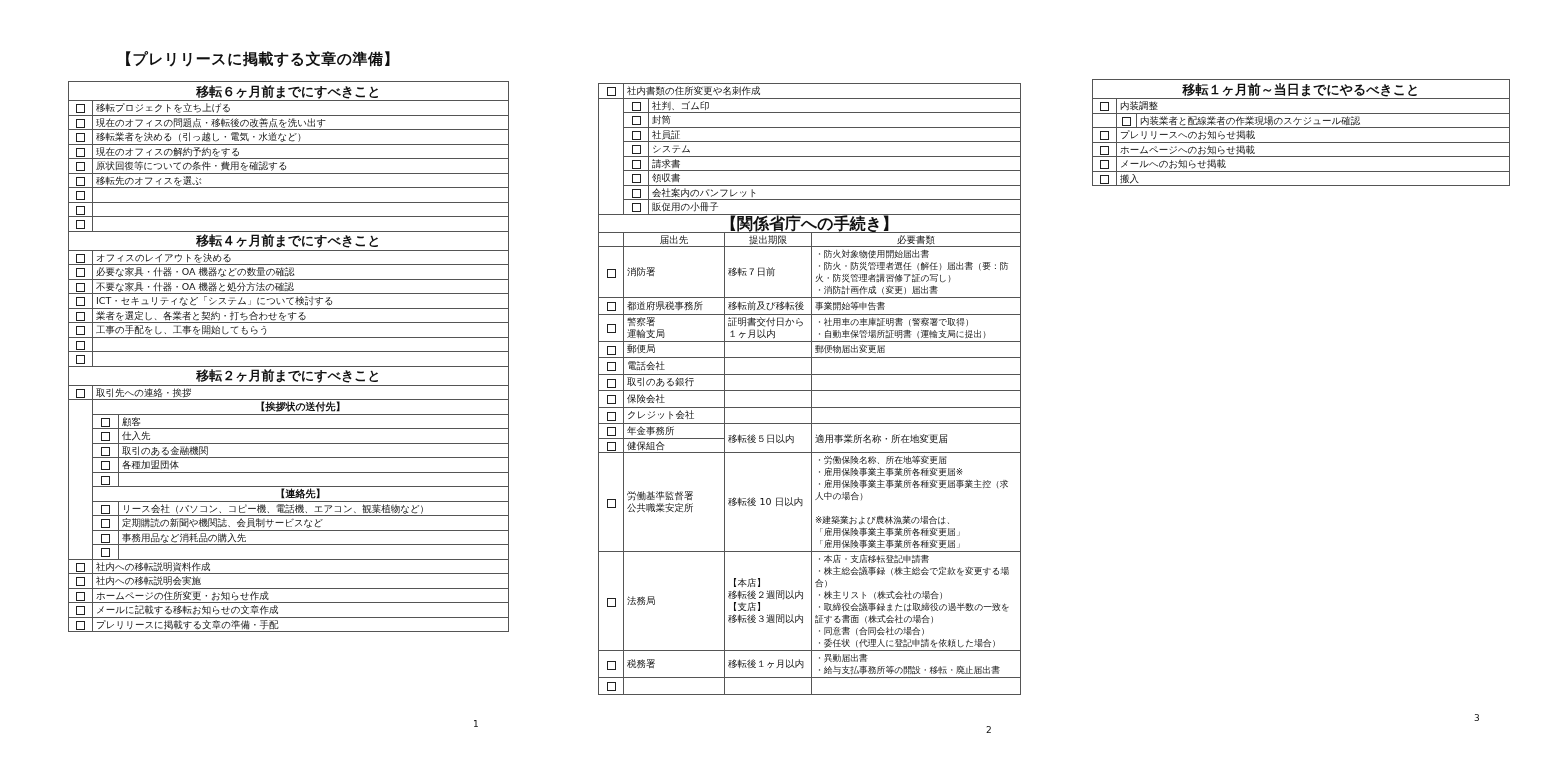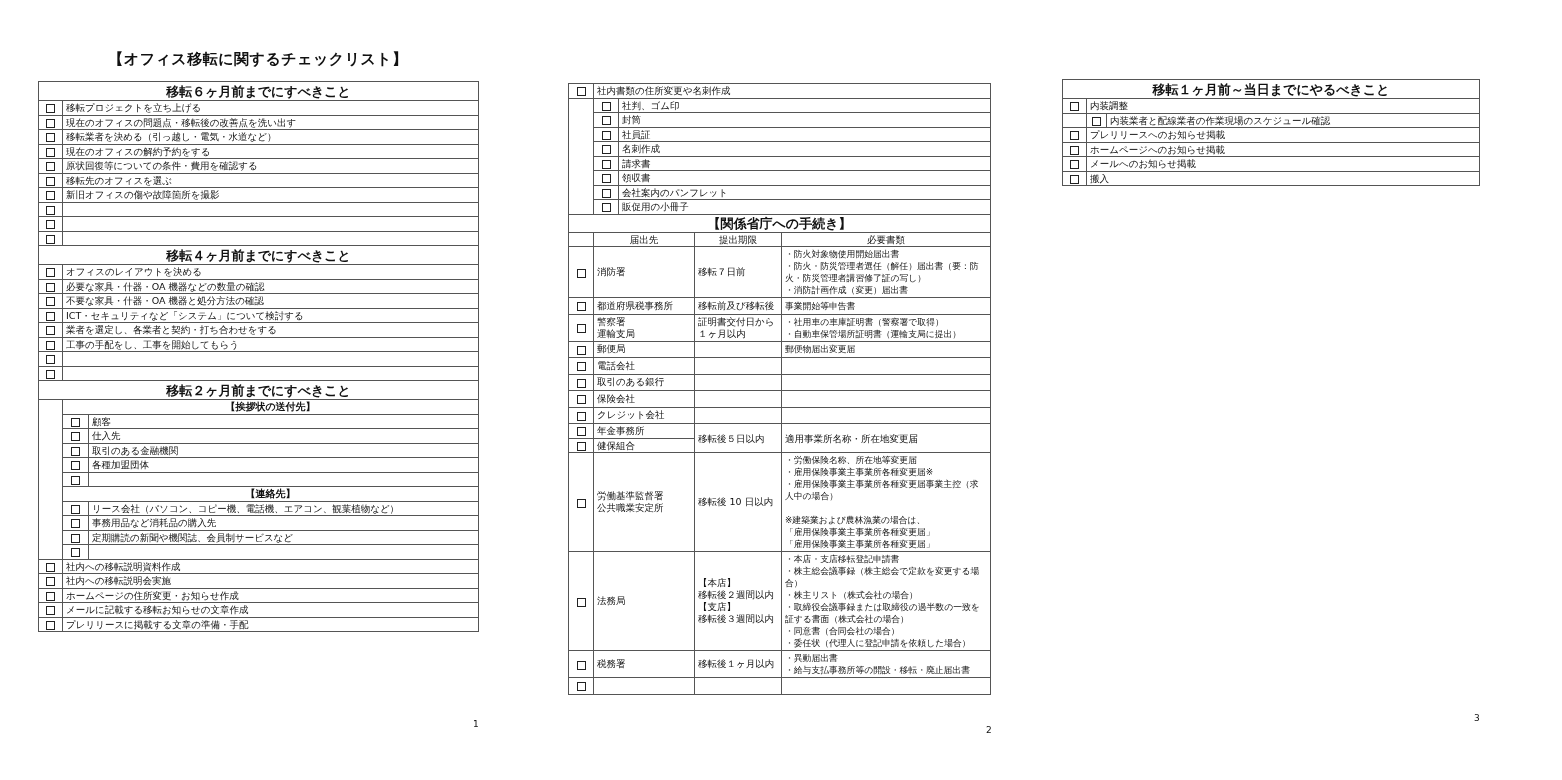--- a/index.html
+++ b/index.html
@@ -1,39 +1,39 @@
 <!DOCTYPE html>
 <html><head>
 <meta charset="utf-8">
 <style>
   html, body { margin:0; padding:0; background:#ffffff; }
   body { width:1562px; height:780px; position:relative; overflow:hidden;
          font-family:"DejaVu Sans", "Liberation Sans", sans-serif; color:#111; }
-  .page { position:absolute; }
+  .page { position:absolute;margin-left:30px; }
   .doc-title { position:absolute; left:38px; top:50px; width:440px; text-align:center;
                font-size:15px; font-weight:bold; letter-spacing:0.5px; }
   table { border-collapse:collapse; table-layout:fixed; }
   td { border:1px solid #555; font-size:9.5px; padding:0 3px; height:13.5px; line-height:13px;
        overflow:hidden; white-space:nowrap; vertical-align:middle; }
   td.cb { text-align:center; width:18px; padding:0; }
   .box { display:inline-block; width:7px; height:7px; border:1px solid #222; vertical-align:middle; }
   tr.sec td { font-size:13px; font-weight:bold; text-align:center; height:18px; }
   tr.sub td.subtitle { font-size:10px; font-weight:bold; text-align:center; }
   td.blank { border-top:none; border-bottom:none; }
   .p1 { left:38px; top:81px; width:441px; }
   .p2 { left:568px; top:83px; width:423px;padding-left:12px; }
   .p3 { left:1062px; top:79px; width:418px; }
   .p2 td.wrap { white-space:normal; line-height:12px; padding:1px 3px; }
   .pgnum { position:absolute; font-size:9px; }
   .hdr td { text-align:center; }
 </style>
 </head>
 <body>
 
-<div class="doc-title">【オフィス移転に関するチェックリスト】</div>
+<div class="doc-title">【プレリリースに掲載する文章の準備】</div>
 
 <table class="page p1">
   <colgroup>
       <col style="width:24px">
       <col style="width:26px">
       <col>
     </colgroup>
   <tbody id="p1body">
       <tr class="sec">
         <td colspan="3">移転６ヶ月前までにすべきこと</td>
@@ -57,24 +57,20 @@
       <tr>
         <td class="cb"><span class="box"></span></td>
         <td colspan="2">原状回復等についての条件・費用を確認する</td>
       </tr>
       <tr>
         <td class="cb"><span class="box"></span></td>
         <td colspan="2">移転先のオフィスを選ぶ</td>
       </tr>
       <tr>
         <td class="cb"><span class="box"></span></td>
-        <td colspan="2">新旧オフィスの傷や故障箇所を撮影</td>
-      </tr>
-      <tr>
-        <td class="cb"><span class="box"></span></td>
         <td colspan="2"></td>
       </tr>
       <tr>
         <td class="cb"><span class="box"></span></td>
         <td colspan="2"></td>
       </tr>
       <tr>
         <td class="cb"><span class="box"></span></td>
         <td colspan="2"></td>
       </tr>
@@ -109,20 +105,24 @@
         <td class="cb"><span class="box"></span></td>
         <td colspan="2"></td>
       </tr>
       <tr>
         <td class="cb"><span class="box"></span></td>
         <td colspan="2"></td>
       </tr>
       <tr class="sec">
         <td colspan="3">移転２ヶ月前までにすべきこと</td>
       </tr>
+      <tr>
+        <td class="cb"><span class="box"></span></td>
+        <td colspan="2">取引先への連絡・挨拶</td>
+      </tr>
       <tr class="sub">
         <td class="blank"></td>
         <td colspan="2" class="subtitle">【挨拶状の送付先】</td>
       </tr>
       <tr>
         <td class="blank"></td>
         <td class="cb"><span class="box"></span></td>
         <td>顧客</td>
       </tr>
       <tr>
@@ -150,26 +150,26 @@
         <td colspan="2" class="subtitle">【連絡先】</td>
       </tr>
       <tr>
         <td class="blank"></td>
         <td class="cb"><span class="box"></span></td>
         <td>リース会社（パソコン、コピー機、電話機、エアコン、観葉植物など）</td>
       </tr>
       <tr>
         <td class="blank"></td>
         <td class="cb"><span class="box"></span></td>
+        <td>定期購読の新聞や機関誌、会員制サービスなど</td>
+      </tr>
+      <tr>
+        <td class="blank"></td>
+        <td class="cb"><span class="box"></span></td>
         <td>事務用品など消耗品の購入先</td>
-      </tr>
-      <tr>
-        <td class="blank"></td>
-        <td class="cb"><span class="box"></span></td>
-        <td>定期購読の新聞や機関誌、会員制サービスなど</td>
       </tr>
       <tr>
         <td class="blank"></td>
         <td class="cb"><span class="box"></span></td>
         <td></td>
       </tr>
       <tr>
         <td class="cb"><span class="box"></span></td>
         <td colspan="2">社内への移転説明資料作成</td>
       </tr>
@@ -217,21 +217,21 @@
         <td colspan="3">封筒</td>
       </tr>
       <tr>
         <td class="blank"></td>
         <td class="cb"><span class="box"></span></td>
         <td colspan="3">社員証</td>
       </tr>
       <tr>
         <td class="blank"></td>
         <td class="cb"><span class="box"></span></td>
-        <td colspan="3">名刺作成</td>
+        <td colspan="3">システム</td>
       </tr>
       <tr>
         <td class="blank"></td>
         <td class="cb"><span class="box"></span></td>
         <td colspan="3">請求書</td>
       </tr>
       <tr>
         <td class="blank"></td>
         <td class="cb"><span class="box"></span></td>
         <td colspan="3">領収書</td>
@@ -240,21 +240,21 @@
         <td class="blank"></td>
         <td class="cb"><span class="box"></span></td>
         <td colspan="3">会社案内のパンフレット</td>
       </tr>
       <tr>
         <td class="blank"></td>
         <td class="cb"><span class="box"></span></td>
         <td colspan="3">販促用の小冊子</td>
       </tr>
       <tr class="sub">
-        <td colspan="5" class="subtitle" style="font-size:13px;height:17px;">【関係省庁への手続き】</td>
+        <td colspan="5" class="subtitle" style="font-size:16px;height:17px;">【関係省庁への手続き】</td>
       </tr>
       <tr class="hdr">
         <td></td>
         <td colspan="2">届出先</td>
         <td>提出期限</td>
         <td>必要書類</td>
       </tr>
       <tr>
         <td class="cb"><span class="box"></span></td>
         <td colspan="2" class="wrap" style="white-space:pre-line">消防署</td>

